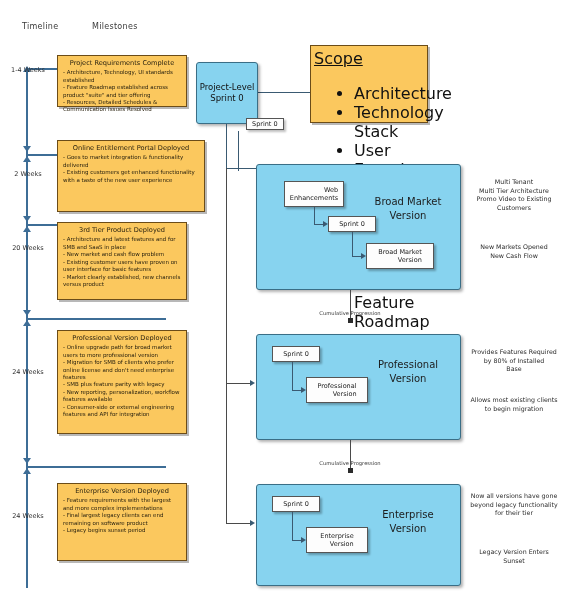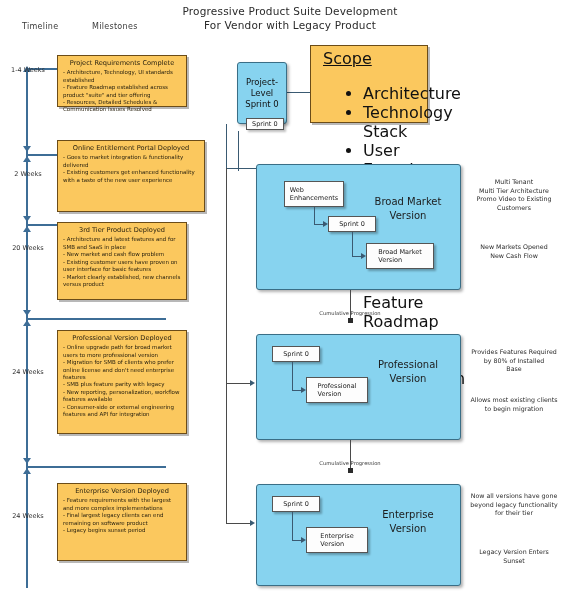--- a/index.html
+++ b/index.html
@@ -69,39 +69,39 @@
   .ms li{
     font-size:5.5px;line-height:7.2px;color:#2b2310;margin:0 0 .5px 0;
   }
   .ms li:before{content:"- ";}
 
   
   #scope-box{
     position:absolute;left:310px;top:45px;width:118px;height:78px;
     background:#fbc85e;border:1.4px solid #6b4c18;
     box-shadow:2px 2px 0 rgba(0,0,0,.28);
-    padding:3px 12px;box-sizing:border-box;
+    padding:3px 3px;box-sizing:border-box;
   }
   #scope-box .ms-t{text-decoration:underline;}
 
   
   .blue{
     position:absolute;background:#87d3ef;border:1px solid #3a6e86;
     border-radius:3px;box-shadow:2px 2px 3px rgba(0,0,0,.3);
     box-sizing:border-box;
   }
   .blue-lab{
     position:absolute;text-align:center;font-size:10px;line-height:14px;
     color:#1c1c1c;
   }
   .wbox{
     position:absolute;background:#fdfdfd;border:1px solid #555;
     box-shadow:1.5px 1.5px 2px rgba(0,0,0,.28);
     display:flex;align-items:center;justify-content:center;
-    text-align:left;font-size:6.5px;line-height:8px;color:#1b1b1b;
+    text-align:right;font-size:6.5px;line-height:8px;color:#1b1b1b;
     box-sizing:border-box;padding:1px;
   }
 
   
   .ln{position:absolute;background:#3a5a72;}
   .lnh{height:1px;} .lnv{width:1px;}
   .ln-dk{background:#4a4a4a;}
   .ar-r{
     position:absolute;width:0;height:0;
     border-top:3.5px solid transparent;border-bottom:3.5px solid transparent;
@@ -126,24 +126,20 @@
     position:absolute;background:#fdfdfd;border:1px solid #555;
     box-shadow:1.5px 1.5px 2px rgba(0,0,0,.25);
     font-size:6.5px;color:#1b1b1b;padding:1px 5px;
   }
 </style>
 </head>
 <body>
 
 <div class="canvas">
 
-  <div class="title">
-    <span>Progressive Product Suite Development</span>
-    <span class="l2">For Vendor with Legacy Product</span>
-  </div>
 
   <div class="colhdr" id="hdr-timeline">Timeline</div>
   <div class="colhdr" id="hdr-milestones">Milestones</div>
 
   <div class="rail"></div>
 
   <div class="railseg" style="top:68px;"></div>
   <div class="railseg" style="top:154px;"></div>
   <div class="railseg" style="top:224px;"></div>
   <div class="railseg" style="top:318px;"></div>
@@ -224,21 +220,21 @@
       <li>Technology Stack</li>
       <li>User Experience Standards &amp; Approach</li>
       <li>Broad Project Level Feature Roadmap</li>
       <li>Scheduling &amp; Coordination</li>
     </ul>
   </div>
 
   <div class="ln lnh" style="left:258px;top:92px;width:52px;"></div>
   <div class="ar-l" style="left:253px;top:88.5px;"></div>
 
-  <div class="blue" id="sprint0-box" style="left:196px;top:62px;width:50px;height:62px;margin-left:41px;">
+  <div class="blue" id="sprint0-box" style="left:196px;top:62px;width:62px;height:62px;">
     <div style="position:absolute;inset:0;display:flex;align-items:center;justify-content:center;text-align:center;font-size:8.5px;line-height:11px;white-space:pre-line;">Project-Level
 Sprint 0</div>
   </div>
   <div class="sprintlab" style="left:246px;top:118px;">Sprint 0</div>
 
   <div class="ln lnv" style="left:226px;top:124px;height:44px;"></div>
   <div class="ln lnh" style="left:226px;top:168px;width:36px;"></div>
   <div class="ln lnv" style="left:238px;top:131px;height:40px;"></div>
   <div class="ar-r" style="left:262px;top:164.5px;"></div>
 

